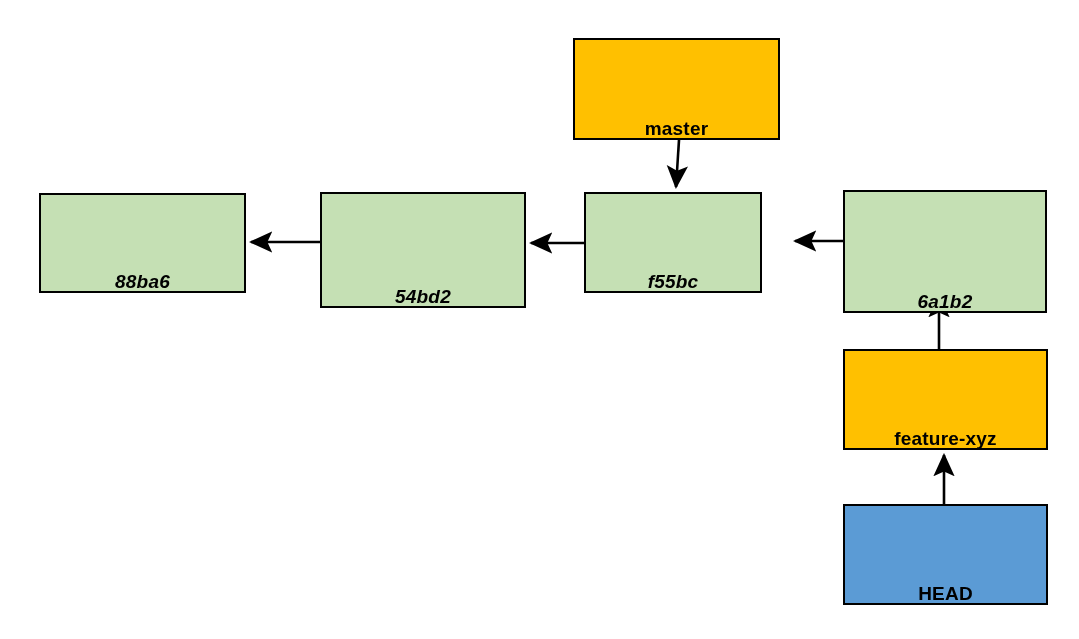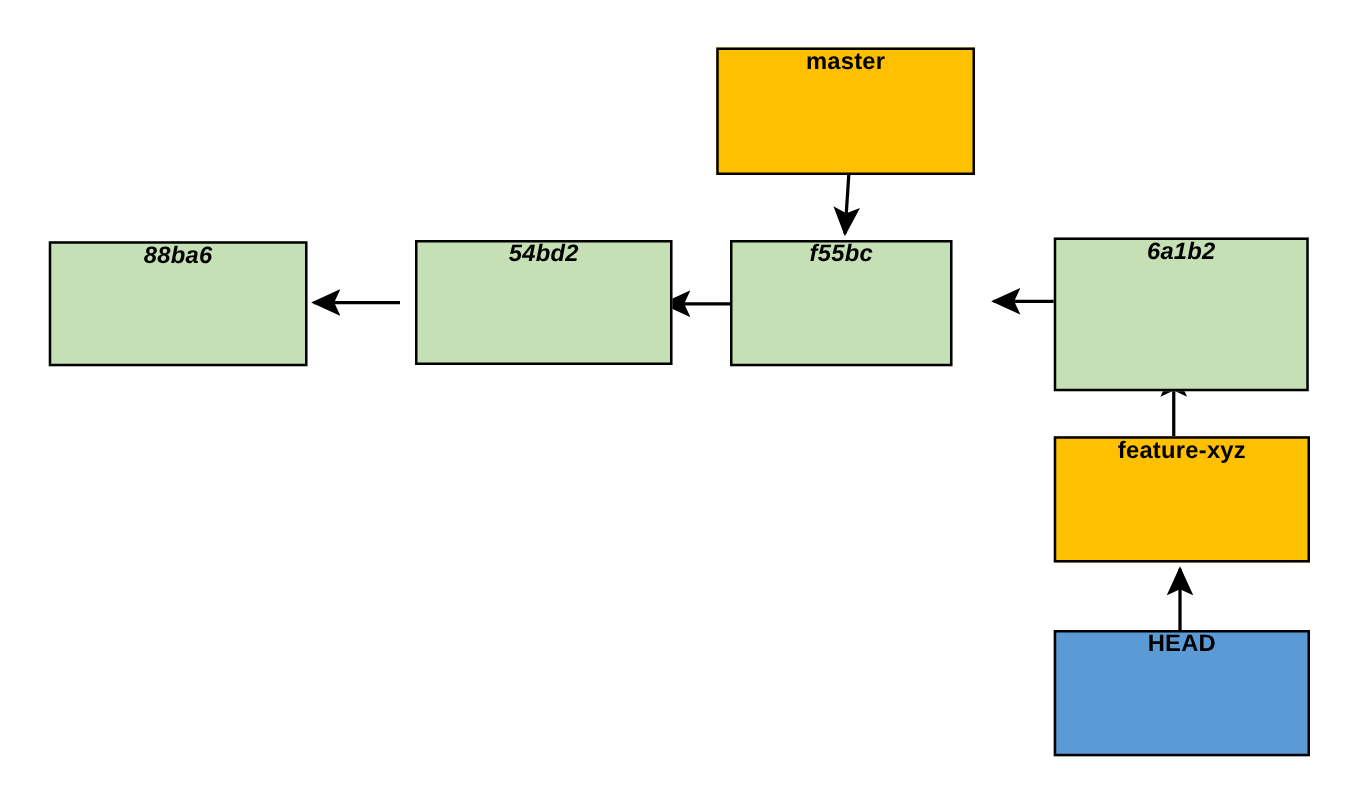--- a/index.html
+++ b/index.html
@@ -15,21 +15,21 @@
     width: 1079px;
     height: 639px;
     background: #ffffff;
     overflow: hidden;
   }
   .node {
     position: absolute;
     box-sizing: border-box;
     border: 2px solid #000000;
     display: flex;
-    align-items: flex-start;
+    align-items: flex-end;
     justify-content: center;
     color: #000000;
     font-weight: bold;
     font-size: 19px;
     letter-spacing: 0.2px;
     font-family: "Liberation Sans", sans-serif;
     line-height: 1;
     user-select: none;
   }
   .node-commit { background: #c5e0b4; font-style: italic; }
@@ -67,21 +67,21 @@
 
     <line x1="939" y1="349" x2="939" y2="296" stroke="#000000" stroke-width="2.6" marker-end="url(#arrowhead)"></line>
 
     <line x1="944" y1="504" x2="944" y2="455" stroke="#000000" stroke-width="2.6" marker-end="url(#arrowhead)"></line>
   </svg>
 
   <div class="node node-commit" style="left:39px; top:193px; width:207px; height:100px;">
     <span>88ba6</span>
   </div>
 
-  <div class="node node-commit" style="left:332px; top:192px; width:206px; height:100px;">
+  <div class="node node-commit" style="left:320px; top:192px; width:206px; height:116px;">
     <span>54bd2</span>
   </div>
 
   <div class="node node-commit" style="left:584px; top:192px; width:178px; height:101px;">
     <span>f55bc</span>
   </div>
 
   <div class="node node-commit" style="left:843px; top:190px; width:204px; height:123px;">
     <span>6a1b2</span>
   </div>

